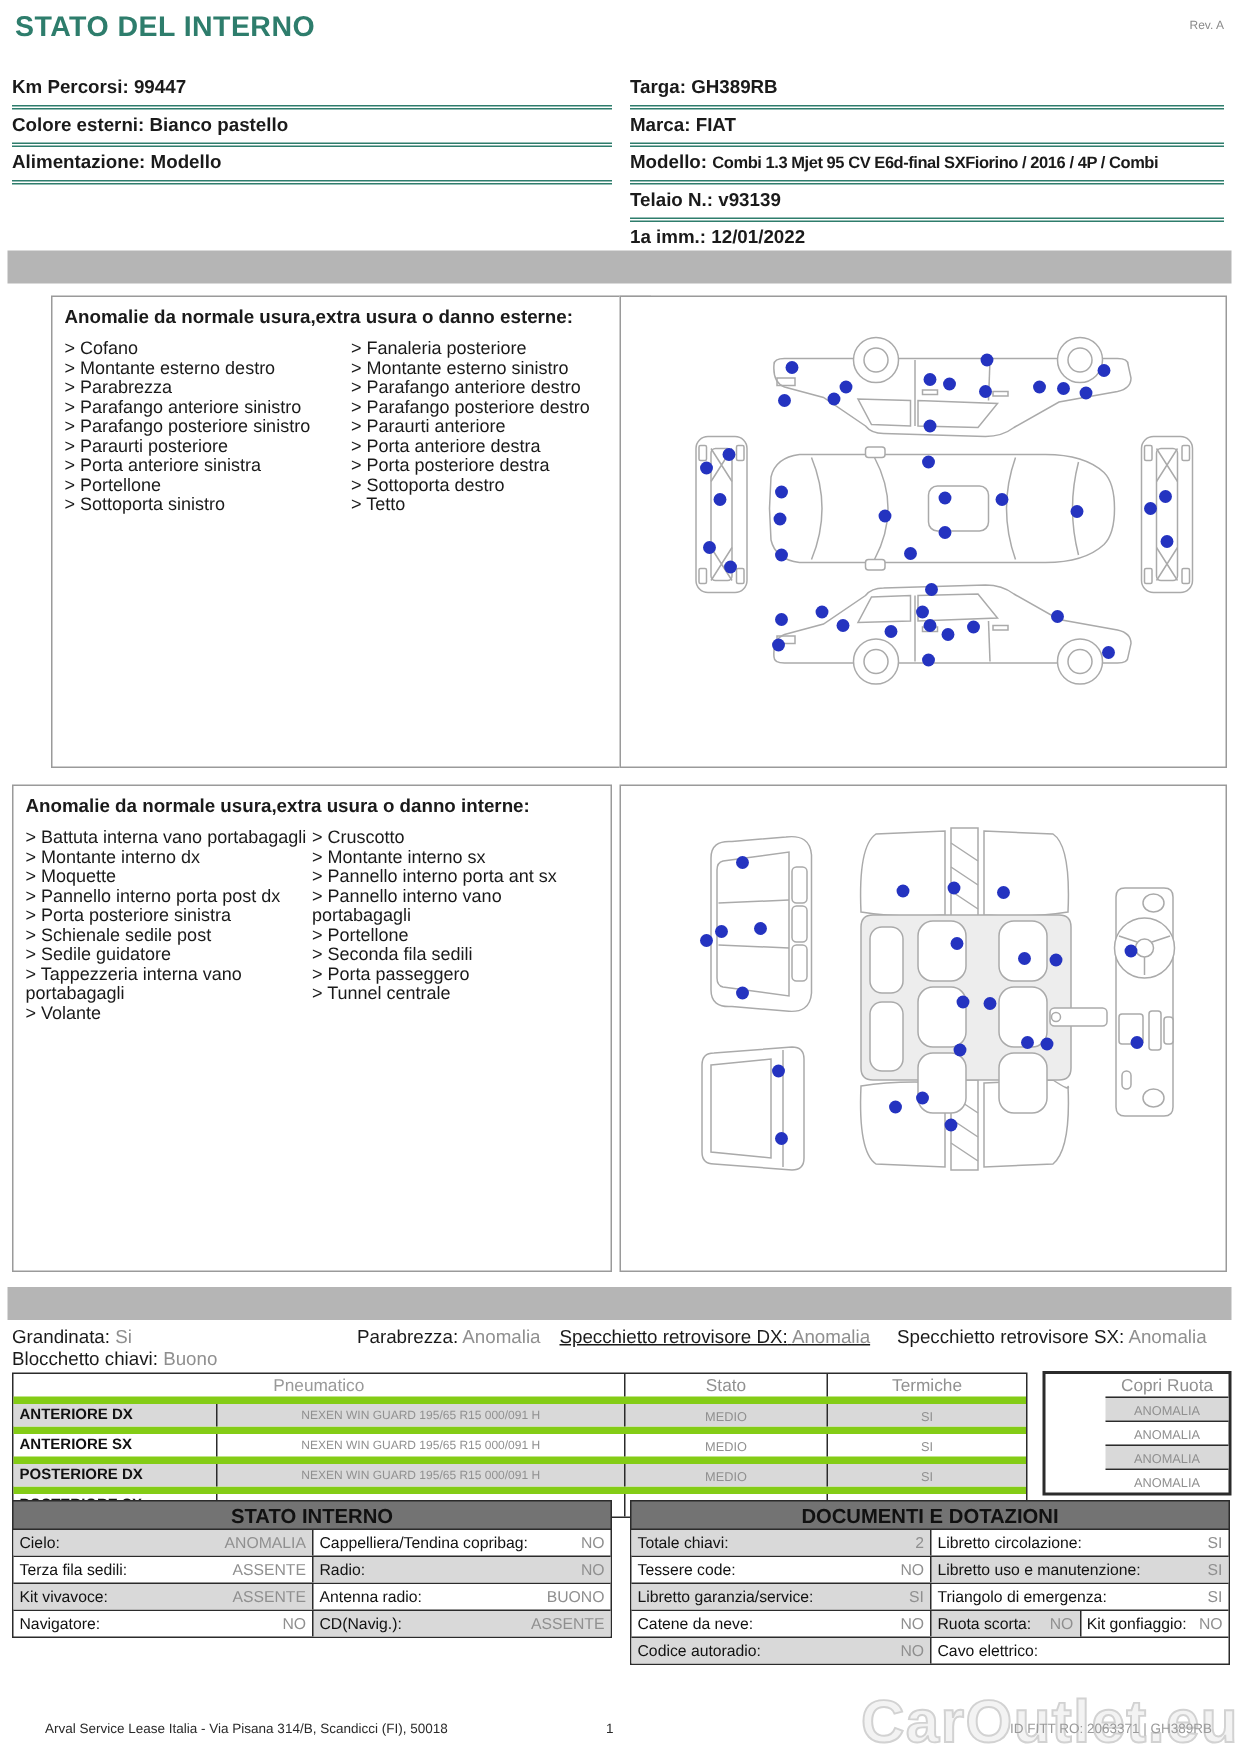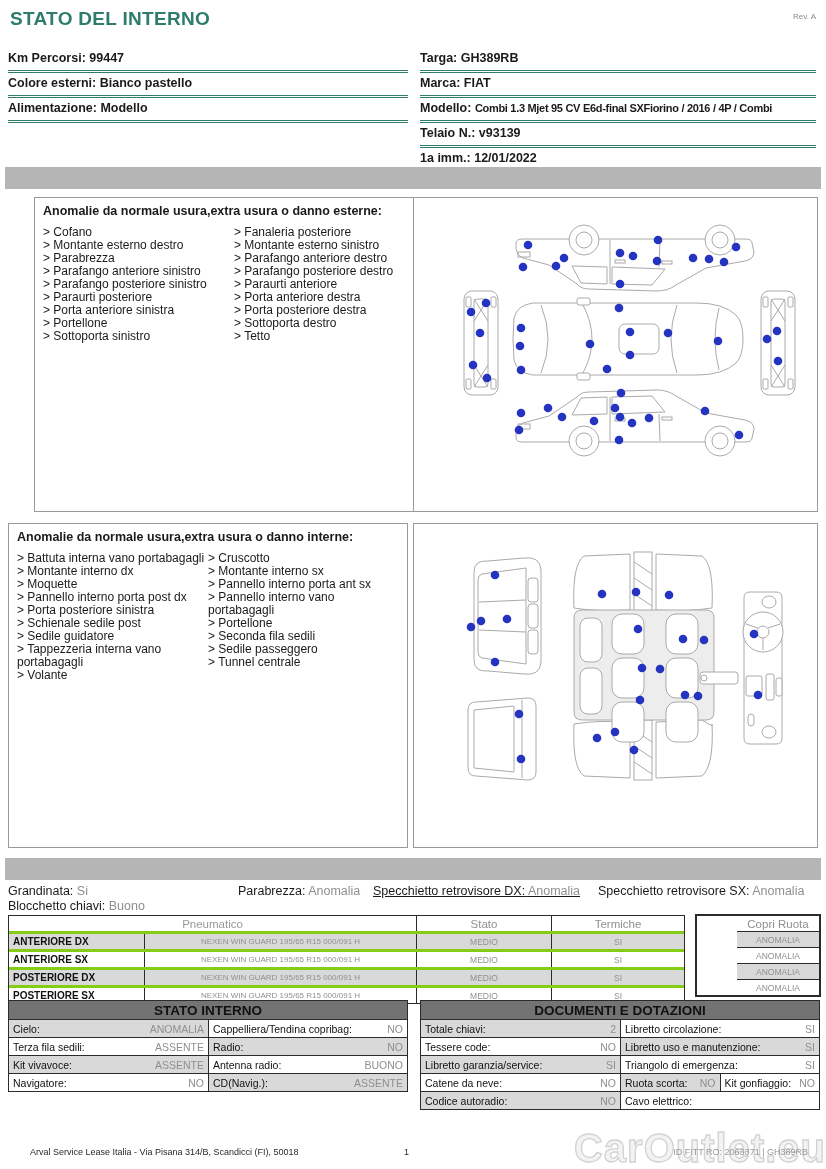--- a/index.html
+++ b/index.html
@@ -27,21 +27,21 @@
   .anom-item::before{content:"> ";}
   .anom-item{margin-bottom:.5px;}
 
   
   .statline{font-size:12.5px;}
   .statline .lab{color:#1a1a1a;}
   .statline .val{color:#8f8f8f;}
 
   
   .ttable{border:1px solid #2b2b2b;box-sizing:border-box;}
-  .trow{display:flex;border-top:3px solid #84cc16;height:15px;align-items:center;}
+  .trow{display:flex;border-top:5px solid #84cc16;height:15px;align-items:center;}
   .trow:first-child{border-top:none;}
   .tcell{border-left:1px solid #2b2b2b;height:100%;display:flex;align-items:center;justify-content:center;box-sizing:border-box;overflow:hidden;white-space:nowrap;}
   .tcell:first-child{border-left:none;}
   .th{color:#999;font-size:11.5px;}
   .tpos{width:135px;justify-content:flex-start;padding-left:4px;font-weight:bold;font-size:10px;color:#111;}
   .tdesc{width:272px;font-size:8px;color:#909090;}
   .tstat{width:135px;font-size:8.5px;color:#909090;}
   .tterm{width:133px;font-size:8.5px;color:#909090;}
   .shade{background:#d9d9d9;}
 
@@ -225,21 +225,21 @@
       <div class="anom-item">Tappezzeria interna vano portabagagli</div>
       <div class="anom-item">Volante</div>
     </div>
     <div class="anom-col">
       <div class="anom-item">Cruscotto</div>
       <div class="anom-item">Montante interno sx</div>
       <div class="anom-item">Pannello interno porta ant sx</div>
       <div class="anom-item">Pannello interno vano portabagagli</div>
       <div class="anom-item">Portellone</div>
       <div class="anom-item">Seconda fila sedili</div>
-      <div class="anom-item">Sedile passeggero</div>
+      <div class="anom-item">Porta passeggero</div>
       <div class="anom-item">Tunnel centrale</div>
     </div>
   </div>
 </div>
 
 <div class="abs panel" style="left:413px;top:523px;width:405px;height:325px;">
   <svg width="403" height="323" viewBox="0 0 403 323">
 
     <g transform="translate(52,34)">
       <path class="lnw" d="M8,14 Q8,2 22,3 L58,0 Q74,-2 75,12 L75,104 Q74,118 58,116 L22,113 Q8,114 8,102 Z"></path>

